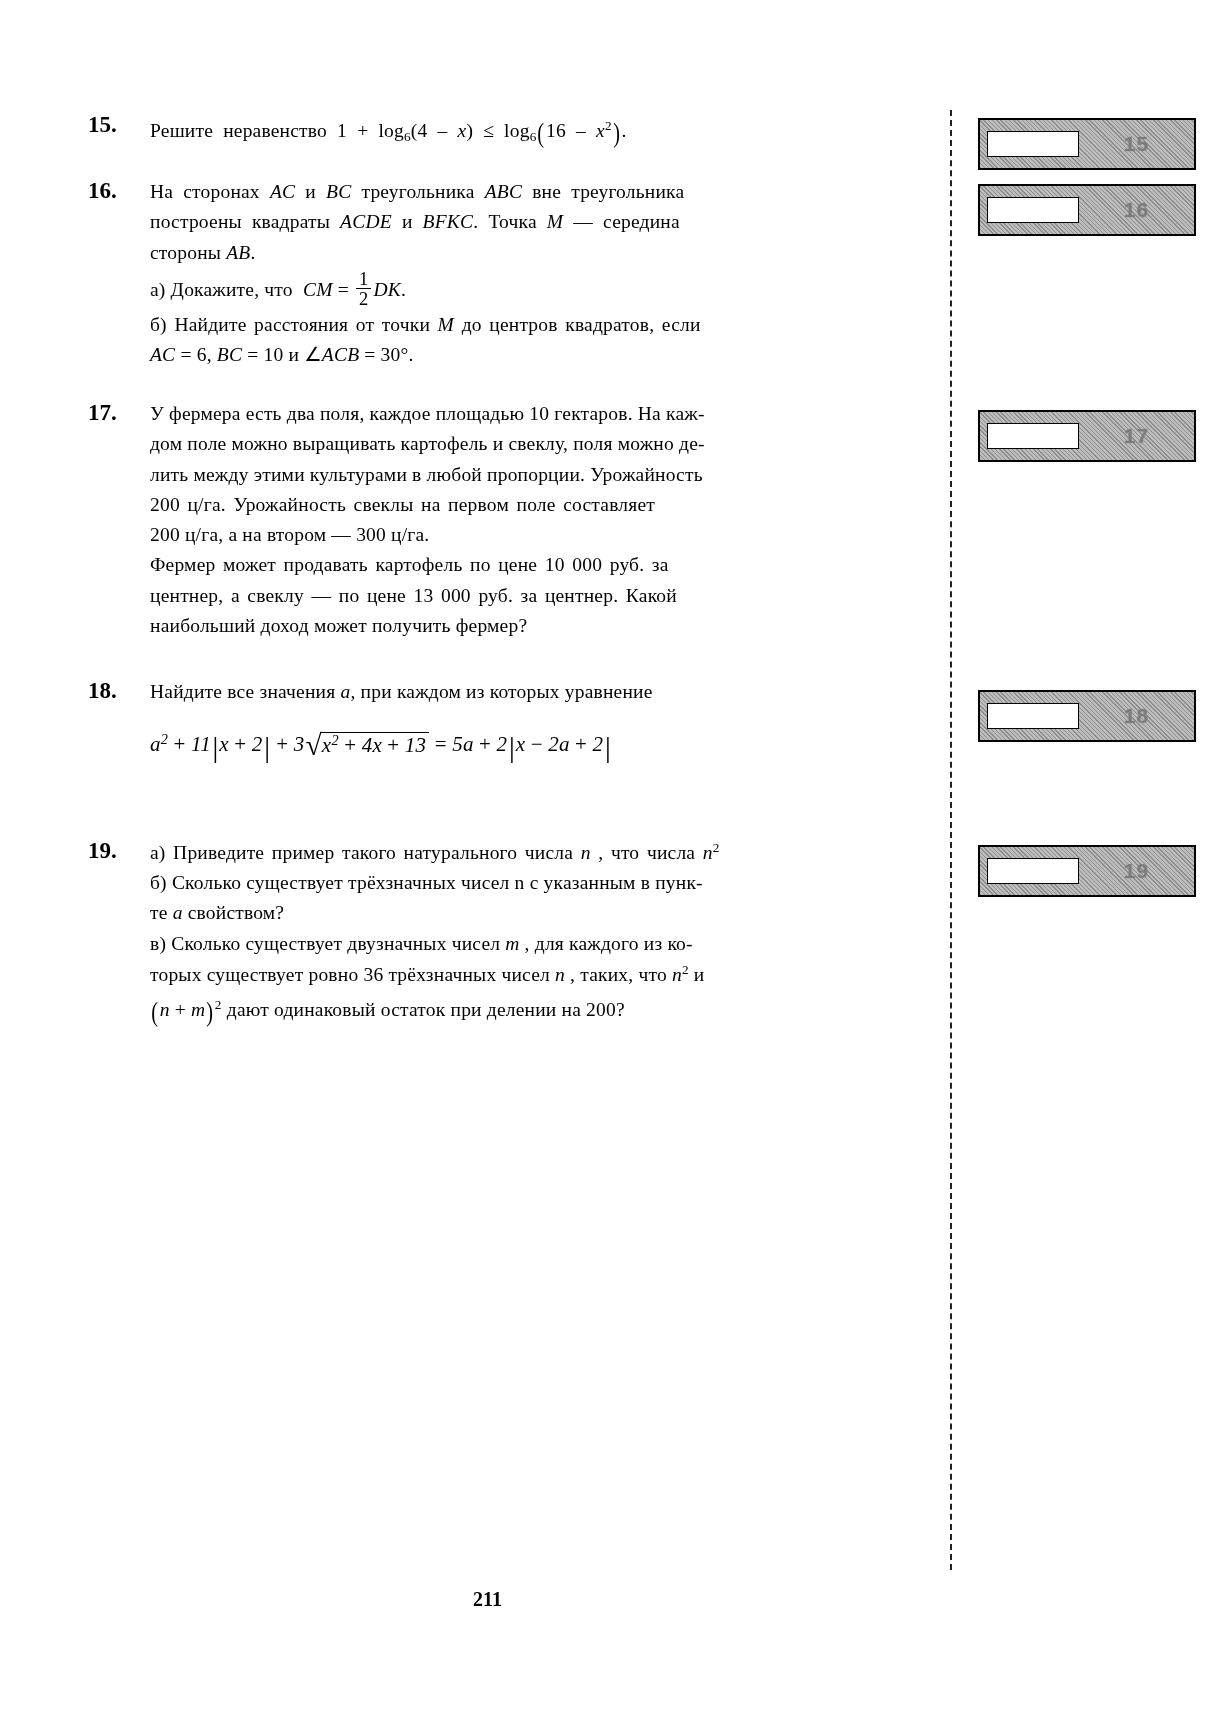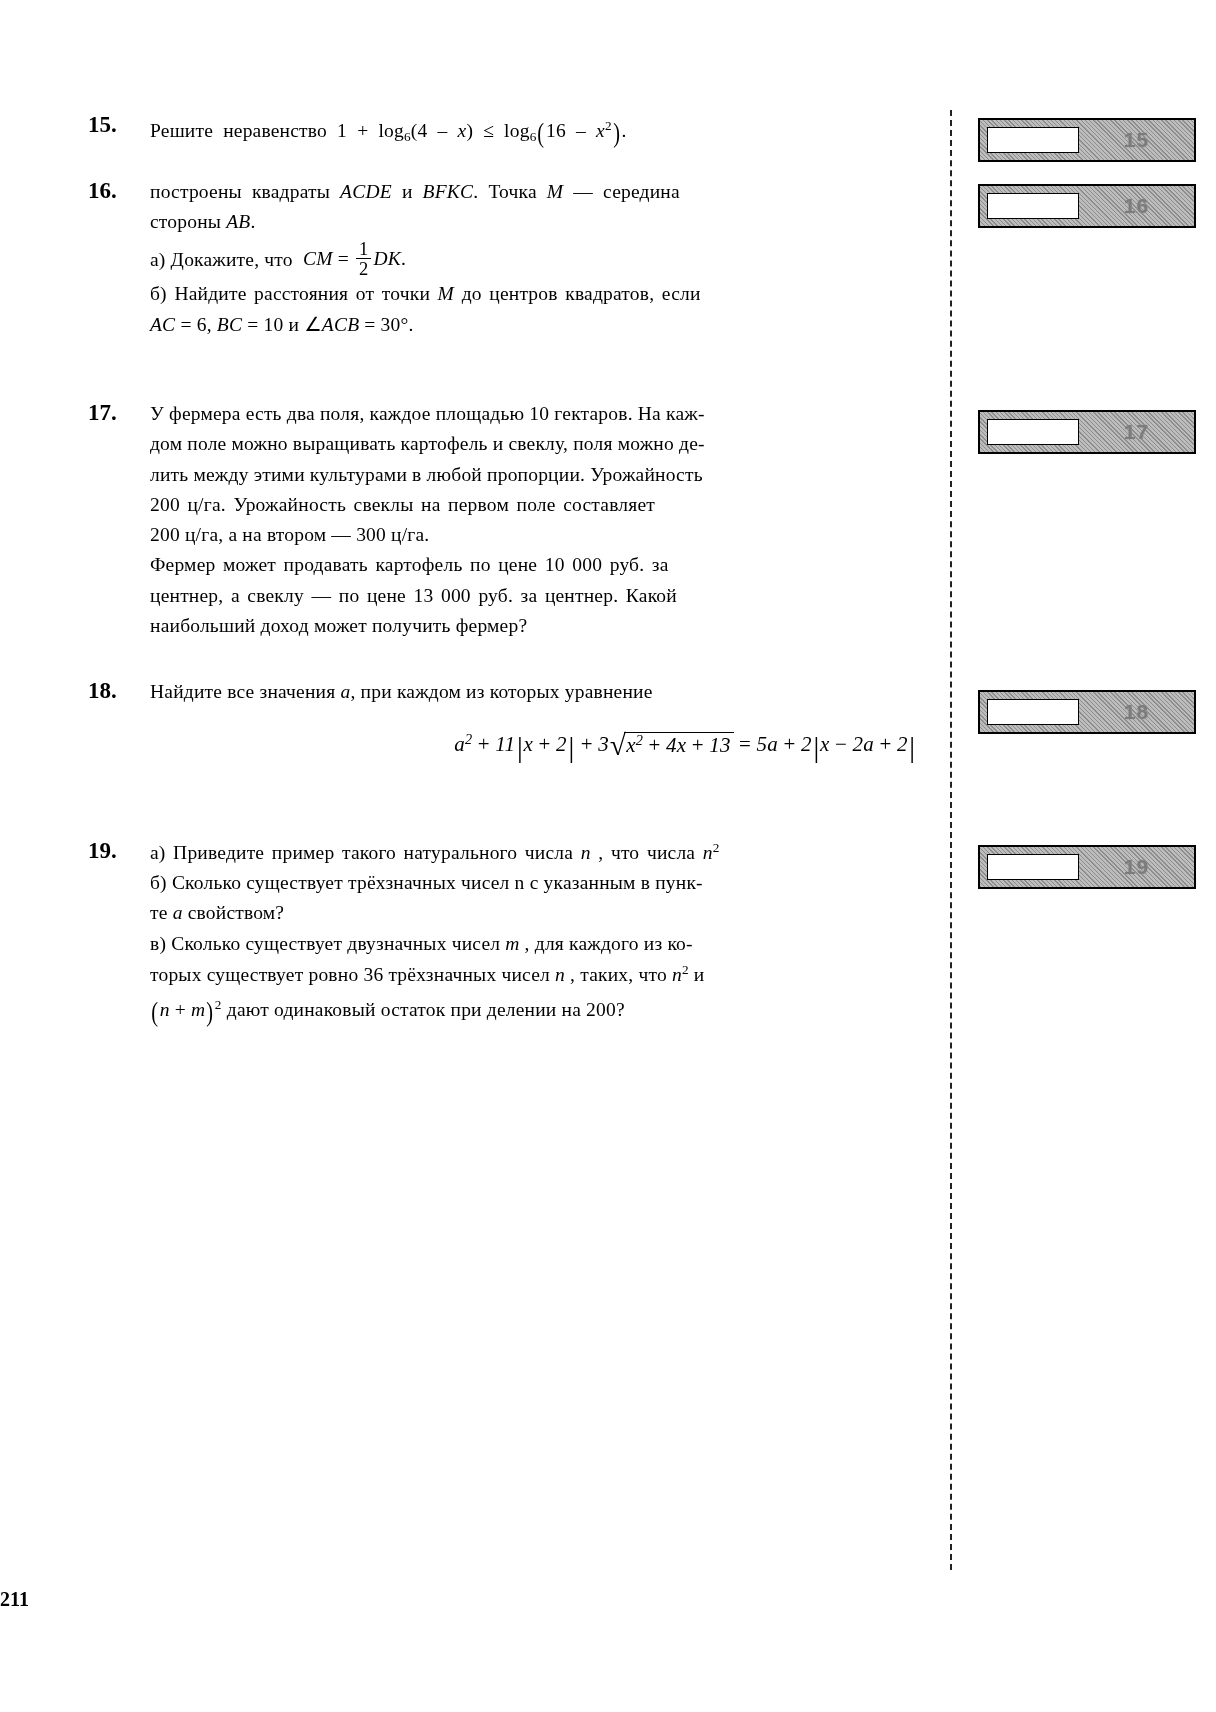--- a/index.html
+++ b/index.html
@@ -30,21 +30,21 @@
     width: 0;
     height: 1460px;
     border-left: 2px dashed #222;
   }
 
   
   .answer-box {
     position: absolute;
     left: 978px;
     width: 218px;
-    height: 44px;
+    height: 52px;
     border: 2px solid #000;
     background:
        repeating-linear-gradient(45deg, #8d8d8d 0px, #8d8d8d 1px, #bdbdbd 1px, #bdbdbd 3px);
     box-sizing: border-box;
     display: flex;
     align-items: center;
   }
   .answer-box .white-field {
     width: 92px;
     height: 26px;
@@ -133,36 +133,36 @@
     padding-left: 1px;
   }
   .sqrt-sign { font-size: 1.4em; vertical-align: -0.12em; }
   .sqrt-body {
     border-top: 1.3px solid #000;
     padding: 0 3px 0 2px;
     margin-left: -2px;
   }
 
   .display-eq {
-    text-align: right;
+    text-align: left;
     font-size: 21px;
     margin: 18px 0 20px 0;
     font-style: italic;
   }
   .display-eq .roman { font-style: normal; }
 
   .sub-item { margin-top: 9px; }
 
   
   .page-number {
     position: absolute;
     left: 0;
     top: 1588px;
     width: 975px;
-    text-align: left;
+    text-align: center;
     font-weight: bold;
     font-size: 20px;
     font-family: "Liberation Serif", serif;
   }
 </style>
 </head>
 <body>
 
 <div class="page">
 
@@ -197,20 +197,23 @@
         <span>
           1 + log<span class="sub">6</span>(4 – <i>x</i>) ≤ log<span class="sub">6</span><span class="paren-big">(</span>16 – <i>x</i><span class="sup">2</span><span class="paren-big">)</span>.
         </span>
       </p>
     </div>
   </div>
 
   <div class="task" style="top:178px">
     <div class="task-num">16.</div>
     <div class="task-body">
+      <p class="wide">
+        На сторонах <i>AC</i> и <i>BC</i> треугольника <i>ABC</i> вне треугольника
+      </p>
       <p class="wide">
         построены квадраты <i>ACDE</i> и <i>BFKC</i>. Точка <i>M</i> — середина
       </p>
       <p>
         стороны <i>AB</i>.
       </p>
       <p class="sub-item">
         <span>а) Докажите, что</span>
         <span>
           &nbsp;<i>CM</i> = <span class="frac"><span class="num">1</span><span class="den">2</span></span><i>DK</i>.

